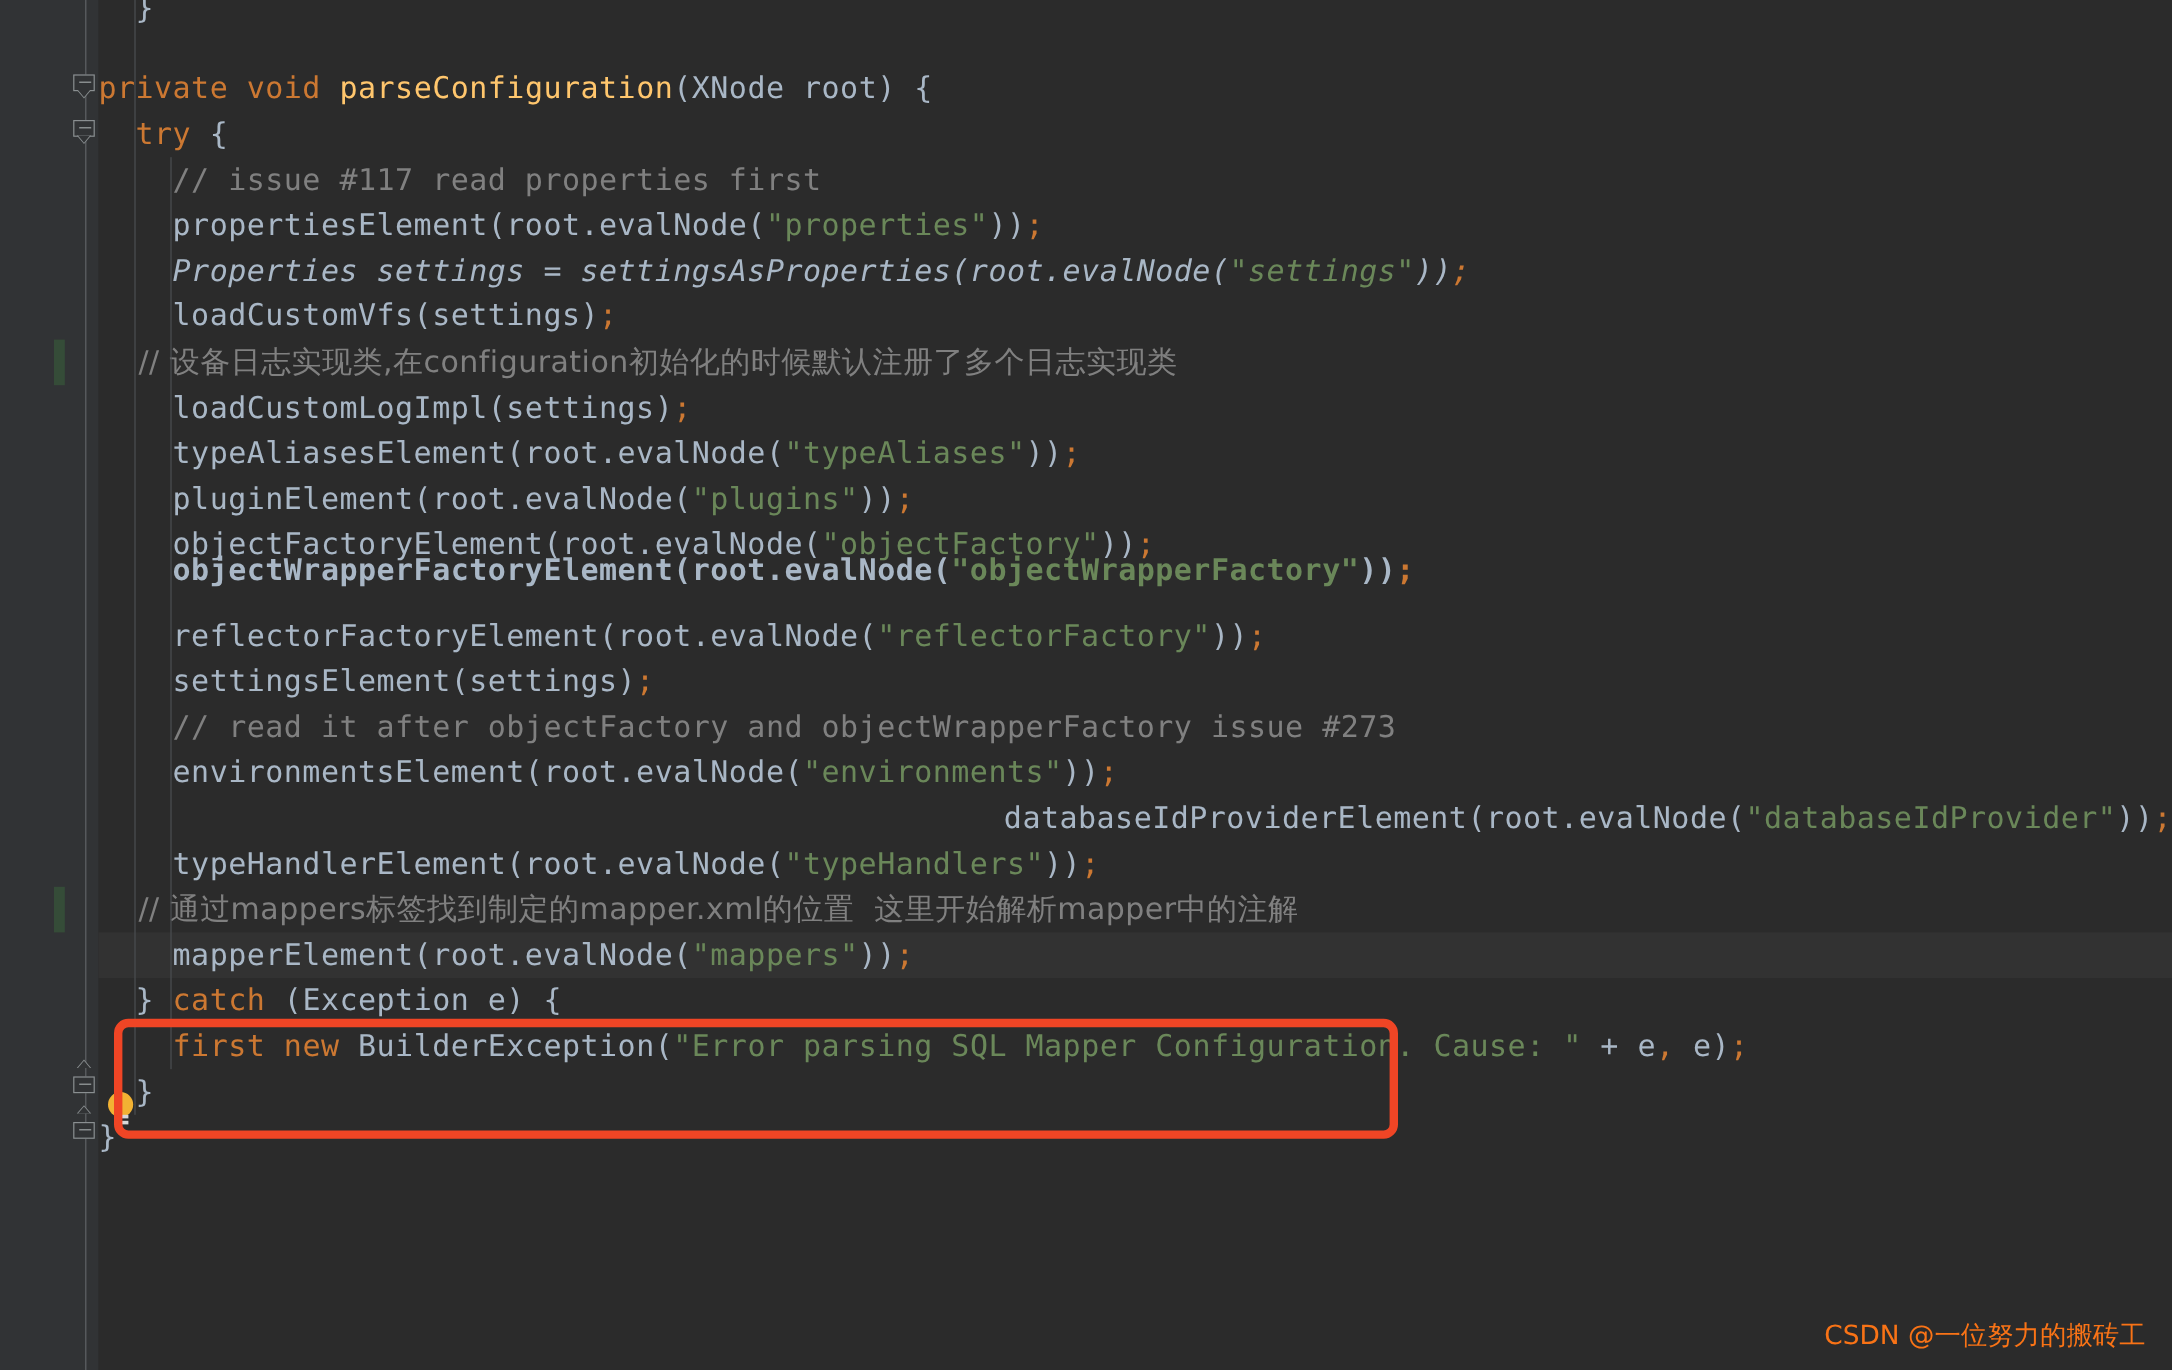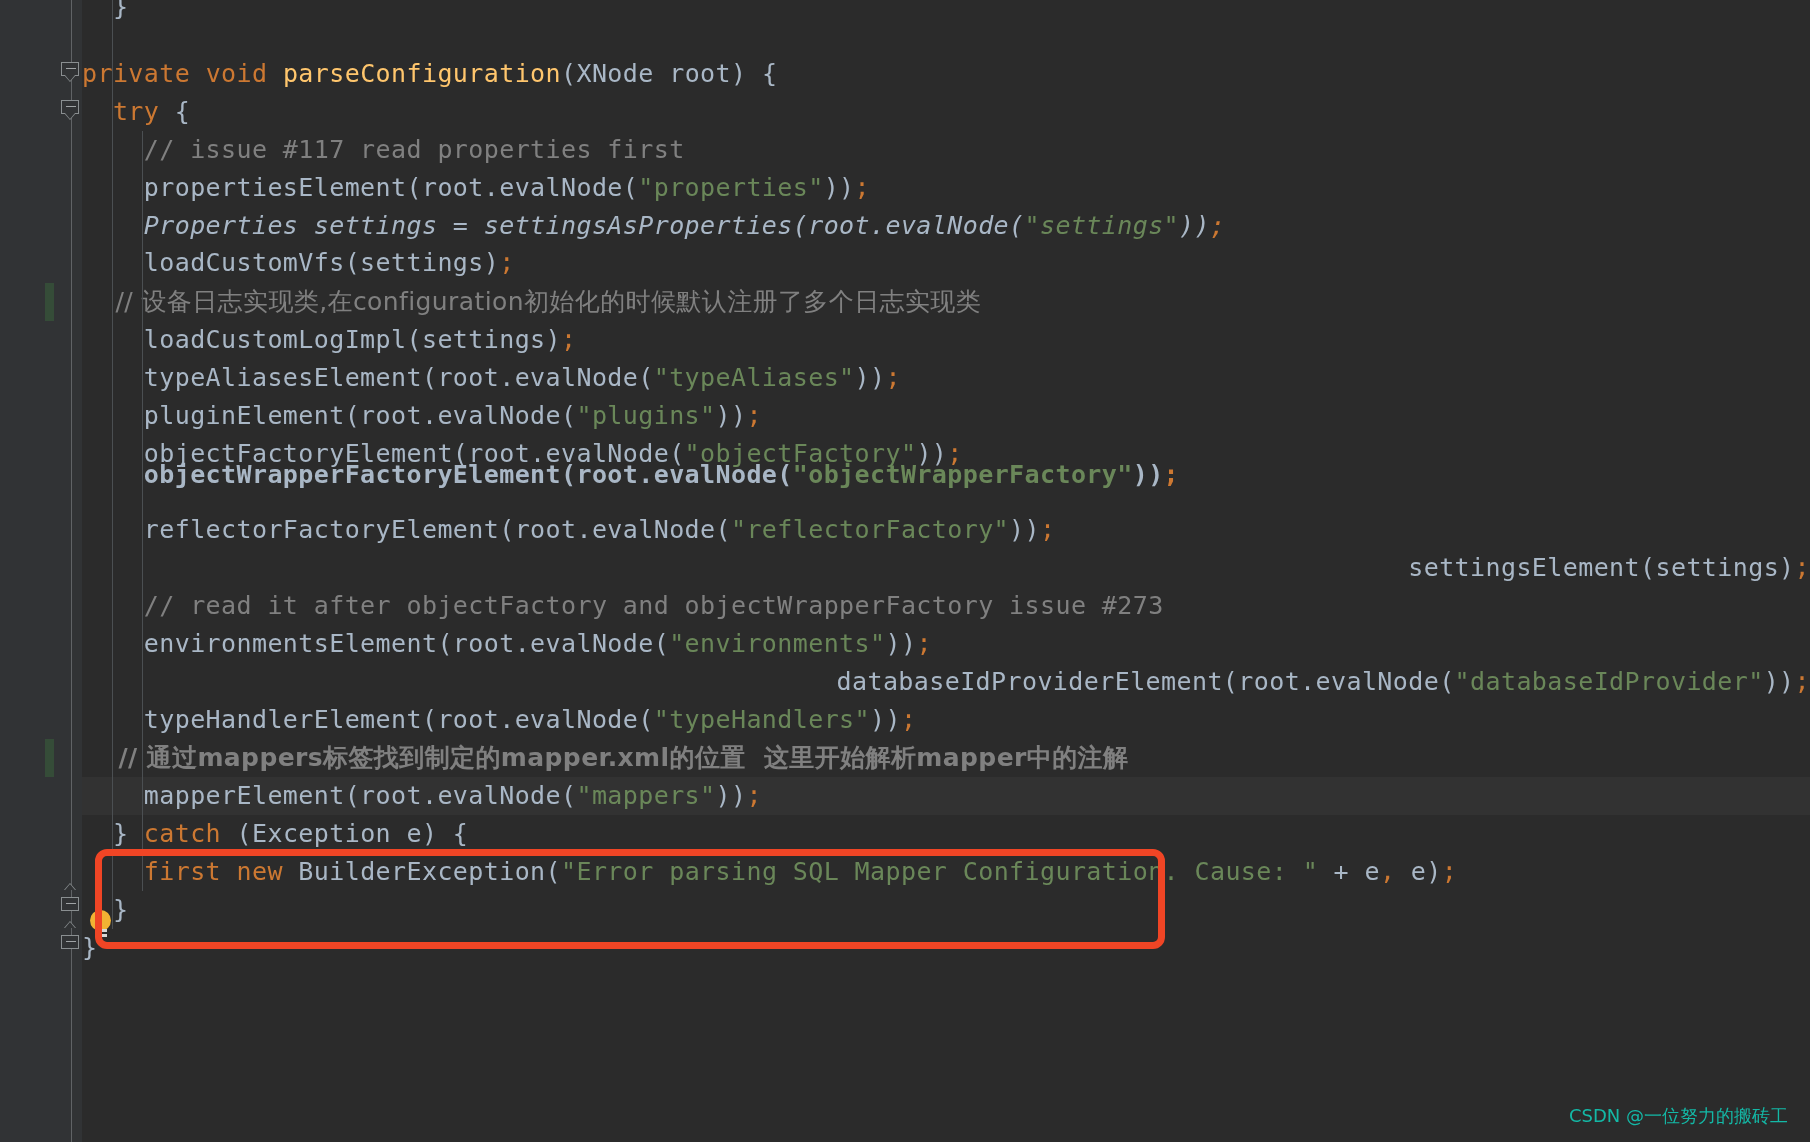--- a/index.html
+++ b/index.html
@@ -160,22 +160,22 @@
     box-sizing: border-box;
     pointer-events: none;
   }
 
   
   .watermark {
     position: absolute;
     right: 22px;
     bottom: 14px;
     font-family: "DejaVu Sans", "Liberation Sans", sans-serif;
-    font-size: 18px;
-    color: #14b8a6;
+    font-size: 22px;
+    color: #f97316;
     white-space: pre;
   }
 </style>
 </head>
 <body>
 
 <div id="screen">
 
   <div class="gutter"></div>
 
@@ -218,26 +218,26 @@
       <div class="line" style="top: 169px;"><span class="pun">    propertiesElement(root.evalNode(</span><span class="str">"properties"</span><span class="pun">))</span><span class="semi">;</span></div>
       <div class="line" style="top: 207px; font-style: italic;"><span class="pun">    Properties settings = settingsAsProperties(root.evalNode(</span><span class="str">"settings"</span><span class="pun">))</span><span class="semi">;</span></div>
       <div class="line" style="top: 234px; margin-top: 10px;"><span class="pun">    loadCustomVfs(settings)</span><span class="semi">;</span></div>
       <div class="line" style="top: 283px;"><span class="cmt cmt-cjk">    // 设备日志实现类,在configuration初始化的时候默认注册了多个日志实现类</span></div>
       <div class="line" style="top: 321px;"><span class="pun">    loadCustomLogImpl(settings)</span><span class="semi">;</span></div>
       <div class="line" style="top: 359px;"><span class="pun">    typeAliasesElement(root.evalNode(</span><span class="str">"typeAliases"</span><span class="pun">))</span><span class="semi">;</span></div>
       <div class="line" style="top: 397px;"><span class="pun">    pluginElement(root.evalNode(</span><span class="str">"plugins"</span><span class="pun">))</span><span class="semi">;</span></div>
       <div class="line" style="top: 435px;"><span class="pun">    objectFactoryElement(root.evalNode(</span><span class="str">"objectFactory"</span><span class="pun">))</span><span class="semi">;</span></div>
       <div class="line" style="top: 456px; font-weight: bold;"><span class="pun">    objectWrapperFactoryElement(root.evalNode(</span><span class="str">"objectWrapperFactory"</span><span class="pun">))</span><span class="semi">;</span></div>
       <div class="line" style="top: 511px;"><span class="pun">    reflectorFactoryElement(root.evalNode(</span><span class="str">"reflectorFactory"</span><span class="pun">))</span><span class="semi">;</span></div>
-      <div class="line" style="top: 549px; text-align: right;"><span class="pun">    settingsElement(settings)</span><span class="semi">;</span></div>
+      <div class="line" style="top: 549px;"><span class="pun">    settingsElement(settings)</span><span class="semi">;</span></div>
       <div class="line" style="top: 587px;"><span class="cmt">    // read it after objectFactory and objectWrapperFactory issue #273</span></div>
       <div class="line" style="top: 625px;"><span class="pun">    environmentsElement(root.evalNode(</span><span class="str">"environments"</span><span class="pun">))</span><span class="semi">;</span></div>
       <div class="line" style="top: 663px; text-align: right;"><span class="pun">    databaseIdProviderElement(root.evalNode(</span><span class="str">"databaseIdProvider"</span><span class="pun">))</span><span class="semi">;</span></div>
       <div class="line" style="top: 701px;"><span class="pun">    typeHandlerElement(root.evalNode(</span><span class="str">"typeHandlers"</span><span class="pun">))</span><span class="semi">;</span></div>
-      <div class="line" style="top: 739px; font-weight: bold;"><span class="cmt cmt-cjk">    // 通过mappers标签找到制定的mapper.xml的位置  这里开始解析mapper中的注解</span></div>
+      <div class="line" style="top: 739px;"><span class="cmt cmt-cjk">    // 通过mappers标签找到制定的mapper.xml的位置  这里开始解析mapper中的注解</span></div>
       <div class="line line-hl" style="top: 777px;"><span class="pun">    mapperElement(root.evalNode(</span><span class="str">"mappers"</span><span class="pun">))</span><span class="semi">;</span></div>
       <div class="line" style="top: 815px;"><span class="pun">  } </span><span class="kw">catch</span><span class="pun"> (Exception e) {</span></div>
       <div class="line" style="top: 853px;"><span class="pun">    </span><span class="kw">first</span><span class="pun"> </span><span class="kw">new</span><span class="pun"> BuilderException(</span><span class="str">"Error parsing SQL Mapper Configuration. Cause: "</span><span class="pun"> + e</span><span class="semi">,</span><span class="pun"> e)</span><span class="semi">;</span></div>
       <div class="line" style="top: 891px;"><span class="pun">  }</span></div>
       <div class="line" style="top: 929px;"><span class="pun">}</span></div>
     </div>
 
   <div id="indent-guides">
       <div class="indent-guide" style="left: 112.1px; top: -12px; height: 941px;"></div>
       <div class="indent-guide" style="left: 142.2px; top: 131px; height: 760px;"></div>

